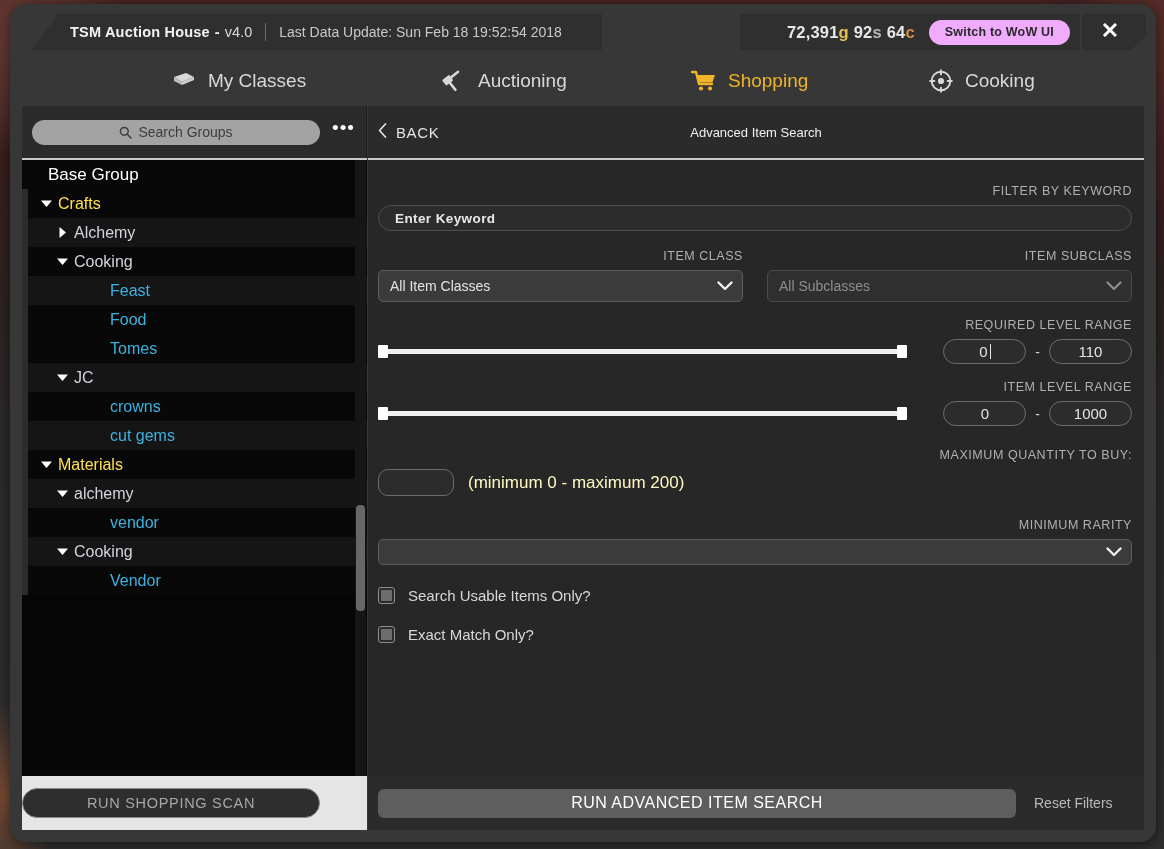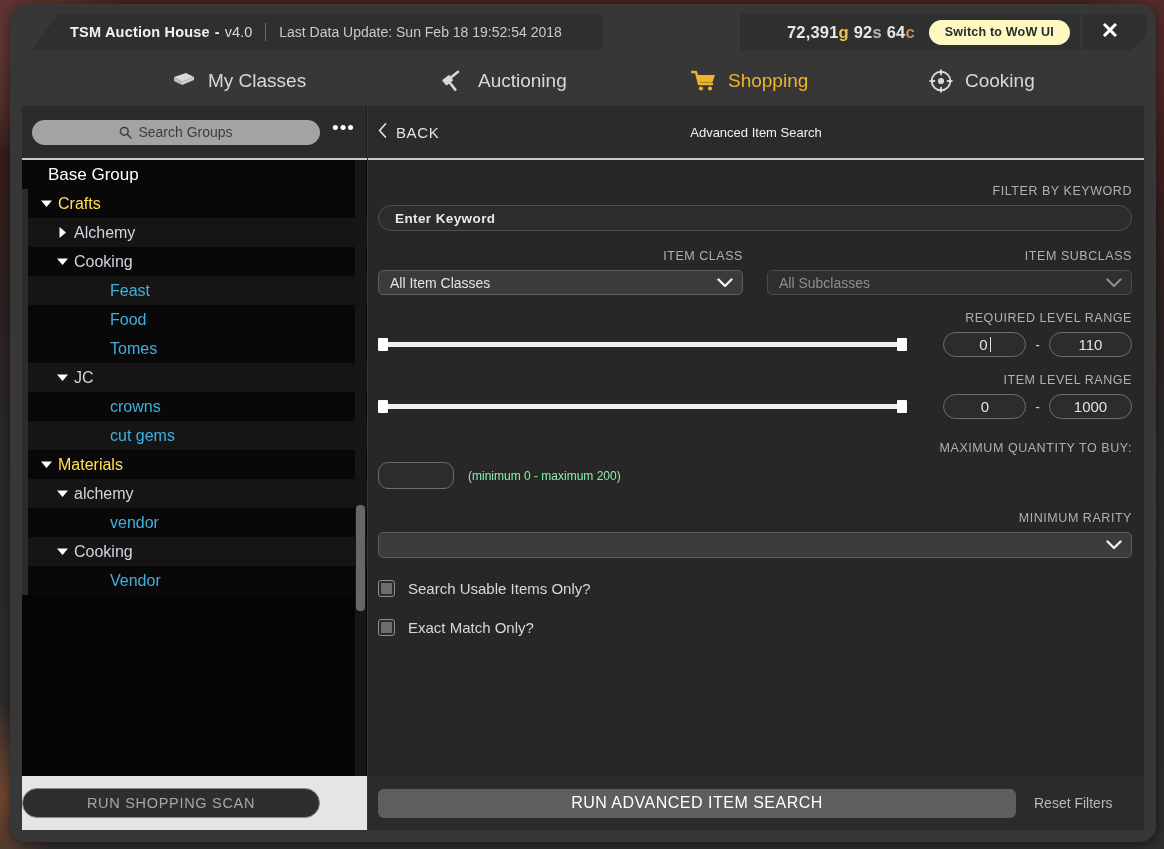--- a/index.html
+++ b/index.html
@@ -72,21 +72,21 @@
   #tb-right {
     left: 730px; width: 340px;
     justify-content: flex-end; padding-right: 10px; gap: 14px;
     clip-path: polygon(0 0, 100% 0, 100% 100%, 0 100%);
   }
   #money { font-size: 16.5px; font-weight: bold; color: #e8e8e8; letter-spacing: .2px; }
   #money .g { color: #e6c44d; }
   #money .s { color: #b8b8b8; }
   #money .c { color: #d98c42; }
   #switch-ui {
-    background: #fef9c3; color: #2a2a2a;
+    background: #f0abfc; color: #2a2a2a;
     font-size: 12.5px; font-weight: bold;
     border-radius: 13px; padding: 5px 16px 6px;
     letter-spacing: .2px; white-space: nowrap;
   }
   #tb-close {
     position: absolute; top: 10px; left: 1072px;
     width: 64px; height: 36px;
     background: #2f2f2f;
     clip-path: polygon(0 0, 100% 0, 100% 62%, 76% 100%, 0 100%);
     display: flex; align-items: center; justify-content: center;
@@ -240,21 +240,21 @@
   }
   .text-input {
     height: 26px; border-radius: 13px;
     background: #2c2c2c; border: 1px solid #4f4f4f;
     display: flex; align-items: center; padding: 0 16px;
     color: #e8e8e8; font-size: 13.5px; font-weight: bold; letter-spacing: .4px;
   }
   .row-2col { display: flex; gap: 24px; margin-top: 18px; }
   .col { flex: 1; }
   .select {
-    height: 25px; border-radius: 5px;
+    height: 32px; border-radius: 5px;
     background: #3b3b3b; border: 1px solid #5d5d5d;
     display: flex; align-items: center; justify-content: space-between;
     padding: 0 9px 0 11px;
     color: #e4e4e4; font-size: 14px;
   }
   .select.disabled {
     background: #2f2f2f; border-color: #4a4a4a; color: #8e8e8e;
   }
   .select.disabled .chev svg path { stroke: #8e8e8e; }
   .chev { display: flex; align-items: center; }
@@ -292,21 +292,21 @@
   }
   .dash { color: #cfcfcf; font-size: 14px; }
 
   #qty-block { margin-top: 22px; }
   #qty-row { display: flex; align-items: center; gap: 14px; margin-top: 6px; }
   #qty-input {
     width: 76px; height: 27px;
     border-radius: 10px; border: 1px solid #6d6d6d;
     background: #2c2c2c;
   }
-  #qty-hint { color: #86efac; font-size: 12px; }
+  #qty-hint { color: #fef9c3; font-size: 17px; }
 
   #rarity-block { margin-top: 22px; }
   #rarity-select {
     height: 26px; border-radius: 5px;
     background: #3b3b3b; border: 1px solid #5d5d5d;
     display: flex; align-items: center; justify-content: flex-end;
     padding: 0 9px;
   }
 
   .checkbox-row {

